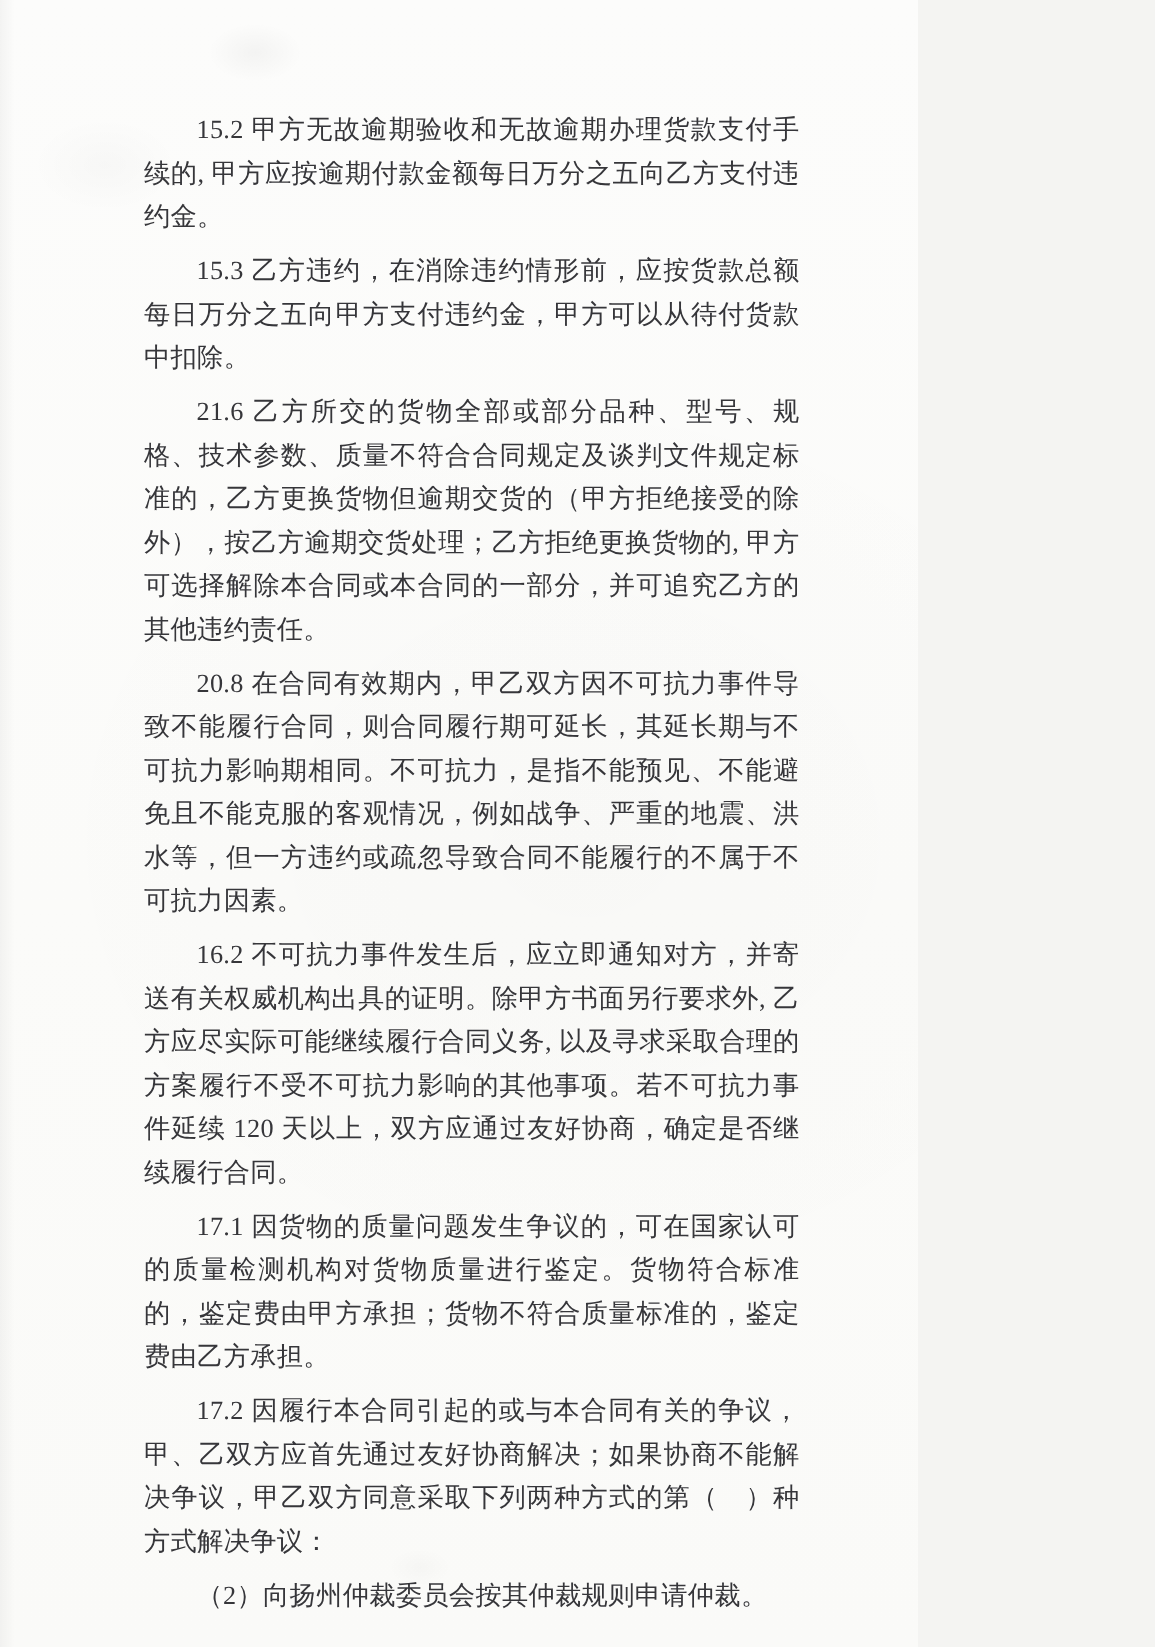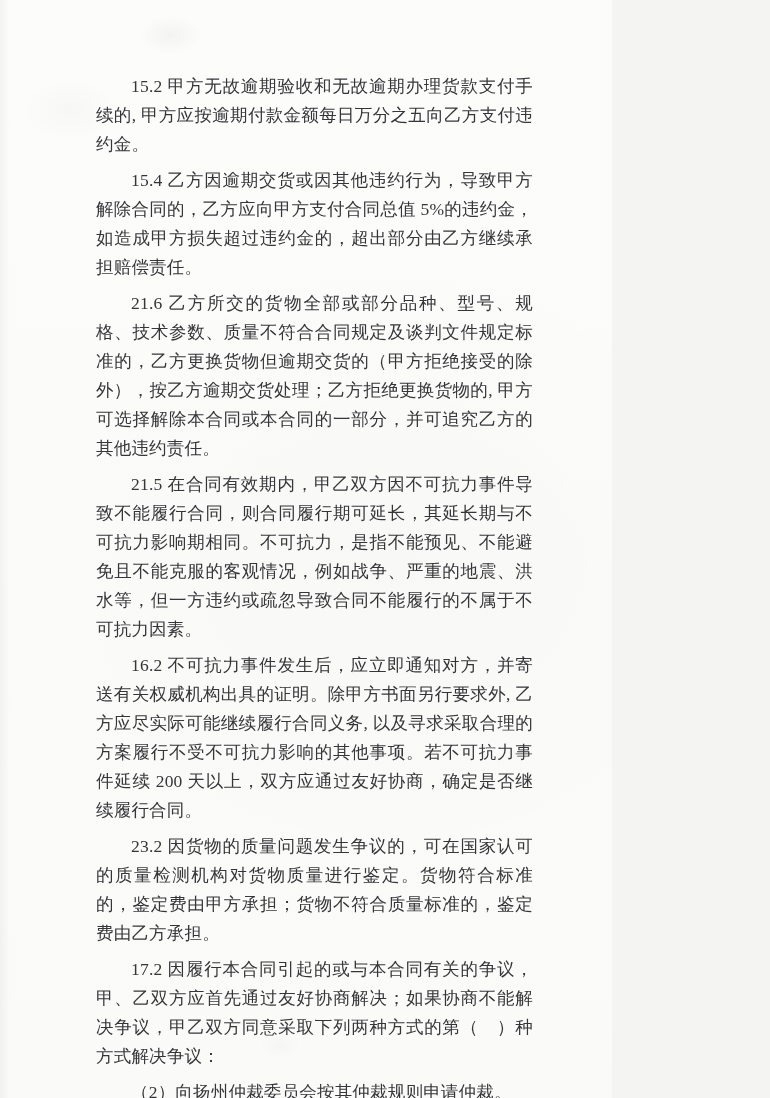--- a/index.html
+++ b/index.html
@@ -63,33 +63,33 @@
   }
 </style>
 </head>
 <body>
 
 <div class="page">
   <main class="content">
 
     <p class="body">15.2  甲方无故逾期验收和无故逾期办理货款支付手续的, 甲方应按逾期付款金额每日万分之五向乙方支付违约金。</p>
 
+    <p class="body">15.3 乙方违约，在消除违约情形前，应按货款总额每日万分之五向甲方支付违约金，甲方可以从待付货款中扣除。</p>
 
-    <p class="body">15.4 乙方因逾期交货或因其他违约行为，导致甲方解除合同的，乙方应向甲方支付合同总值 5%的违约金，如造成甲方损失超过违约金的，超出部分由乙方继续承担赔偿责任。</p>
 
     <p class="body">21.6 乙方所交的货物全部或部分品种、型号、规格、技术参数、质量不符合合同规定及谈判文件规定标准的，乙方更换货物但逾期交货的（甲方拒绝接受的除外），按乙方逾期交货处理；乙方拒绝更换货物的, 甲方可选择解除本合同或本合同的一部分，并可追究乙方的其他违约责任。</p>
 
 
 
-    <p class="body">21.5 在合同有效期内，甲乙双方因不可抗力事件导致不能履行合同，则合同履行期可延长，其延长期与不可抗力影响期相同。不可抗力，是指不能预见、不能避免且不能克服的客观情况，例如战争、严重的地震、洪水等，但一方违约或疏忽导致合同不能履行的不属于不可抗力因素。</p>
+    <p class="body">20.8 在合同有效期内，甲乙双方因不可抗力事件导致不能履行合同，则合同履行期可延长，其延长期与不可抗力影响期相同。不可抗力，是指不能预见、不能避免且不能克服的客观情况，例如战争、严重的地震、洪水等，但一方违约或疏忽导致合同不能履行的不属于不可抗力因素。</p>
 
-    <p class="body">16.2 不可抗力事件发生后，应立即通知对方，并寄送有关权威机构出具的证明。除甲方书面另行要求外, 乙方应尽实际可能继续履行合同义务, 以及寻求采取合理的方案履行不受不可抗力影响的其他事项。若不可抗力事件延续 200 天以上，双方应通过友好协商，确定是否继续履行合同。</p>
+    <p class="body">16.2 不可抗力事件发生后，应立即通知对方，并寄送有关权威机构出具的证明。除甲方书面另行要求外, 乙方应尽实际可能继续履行合同义务, 以及寻求采取合理的方案履行不受不可抗力影响的其他事项。若不可抗力事件延续 120 天以上，双方应通过友好协商，确定是否继续履行合同。</p>
 
 
-    <p class="body">23.2 因货物的质量问题发生争议的，可在国家认可的质量检测机构对货物质量进行鉴定。货物符合标准的，鉴定费由甲方承担；货物不符合质量标准的，鉴定费由乙方承担。</p>
+    <p class="body">17.1 因货物的质量问题发生争议的，可在国家认可的质量检测机构对货物质量进行鉴定。货物符合标准的，鉴定费由甲方承担；货物不符合质量标准的，鉴定费由乙方承担。</p>
 
     <p class="body">17.2 因履行本合同引起的或与本合同有关的争议，甲、乙双方应首先通过友好协商解决；如果协商不能解决争议，甲乙双方同意采取下列两种方式的第（　）种方式解决争议：</p>
 
 
     <p class="body">（2）向扬州仲裁委员会按其仲裁规则申请仲裁。</p>
 
   </main>
 </div>
 
 </body></html>

